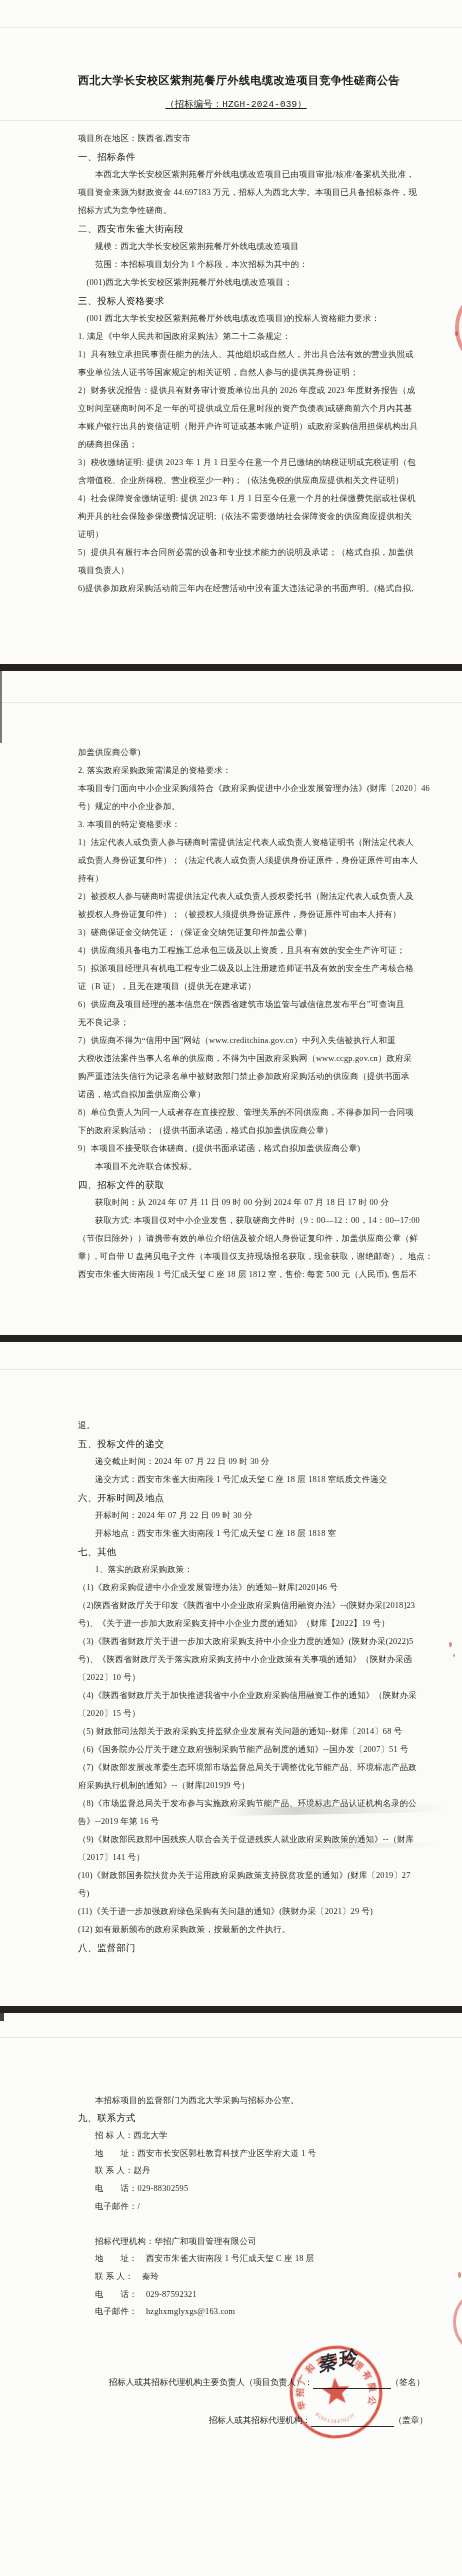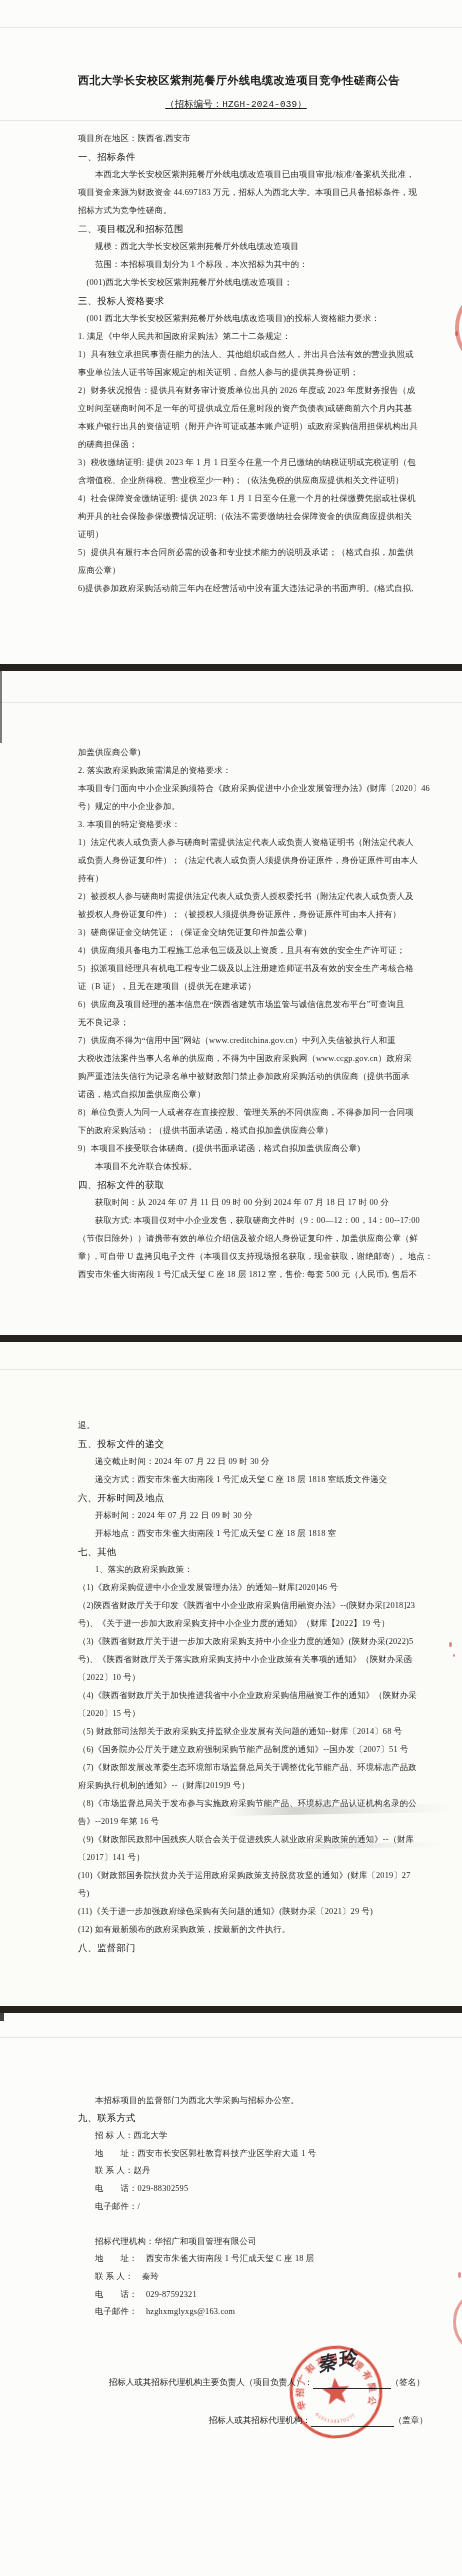--- a/index.html
+++ b/index.html
@@ -55,40 +55,40 @@
     <div class="scanline" style="top:120px"></div>
     <div class="content">
         <div class="bl title">西北大学长安校区紫荆苑餐厅外线电缆改造项目竞争性磋商公告</div>
         <div class="bl sub">（招标编号：HZGH-2024-039）</div>
         <div class="bl gap2">&nbsp;</div>
         <div class="bl p">项目所在地区：陕西省,西安市</div>
         <div class="bl h">一、招标条件</div>
         <div class="bl p">　　本西北大学长安校区紫荆苑餐厅外线电缆改造项目已由项目审批/核准/备案机关批准，</div>
         <div class="bl p">项目资金来源为财政资金 44.697183 万元，招标人为西北大学。本项目已具备招标条件，现</div>
         <div class="bl p">招标方式为竞争性磋商。</div>
-        <div class="bl h">二、项目概况和招标范围</div>
+        <div class="bl h">二、西安市朱雀大街南段</div>
         <div class="bl p">　　规模：西北大学长安校区紫荆苑餐厅外线电缆改造项目</div>
         <div class="bl p">　　范围：本招标项目划分为 1 个标段，本次招标为其中的：</div>
         <div class="bl p">　(001)西北大学长安校区紫荆苑餐厅外线电缆改造项目；</div>
         <div class="bl h">三、投标人资格要求</div>
         <div class="bl p">　(001 西北大学长安校区紫荆苑餐厅外线电缆改造项目)的投标人资格能力要求：</div>
         <div class="bl p">1. 满足《中华人民共和国政府采购法》第二十二条规定：</div>
         <div class="bl p">1）具有独立承担民事责任能力的法人、其他组织或自然人，并出具合法有效的营业执照或</div>
         <div class="bl p">事业单位法人证书等国家规定的相关证明，自然人参与的提供其身份证明；</div>
         <div class="bl p">2）财务状况报告：提供具有财务审计资质单位出具的 2026 年度或 2023 年度财务报告（成</div>
         <div class="bl p">立时间至磋商时间不足一年的可提供成立后任意时段的资产负债表)或磋商前六个月内其基</div>
         <div class="bl p">本账户银行出具的资信证明（附开户许可证或基本账户证明）或政府采购信用担保机构出具</div>
         <div class="bl p">的磋商担保函；</div>
         <div class="bl p">3）税收缴纳证明: 提供 2023 年 1 月 1 日至今任意一个月已缴纳的纳税证明或完税证明（包</div>
         <div class="bl p">含增值税、企业所得税、营业税至少一种)；（依法免税的供应商应提供相关文件证明）</div>
         <div class="bl p">4）社会保障资金缴纳证明: 提供 2023 年 1 月 1 日至今任意一个月的社保缴费凭据或社保机</div>
         <div class="bl p">构开具的社会保险参保缴费情况证明;（依法不需要缴纳社会保障资金的供应商应提供相关</div>
         <div class="bl p">证明）</div>
         <div class="bl p">5）提供具有履行本合同所必需的设备和专业技术能力的说明及承诺；（格式自拟，加盖供</div>
-        <div class="bl p">应商公章）</div>
+        <div class="bl p">项目负责人）</div>
         <div class="bl p">6)提供参加政府采购活动前三年内在经营活动中没有重大违法记录的书面声明。(格式自拟,</div>
       </div>
     <div class="edge-seal" style="left:451px;top:288px;width:11.4px;height:72px;">
       <div class="arc" style="width:78px;height:78px;border-width:4.7px;margin-left:3.6px;margin-top:-3.1px;"></div>
     </div>
     <div class="speck" style="left:455px;top:331px;width:3.1px;height:5.2px;"></div>
   </div>
   <div class="sep" id="sep1"></div>
 
   <div class="page" id="p2">

